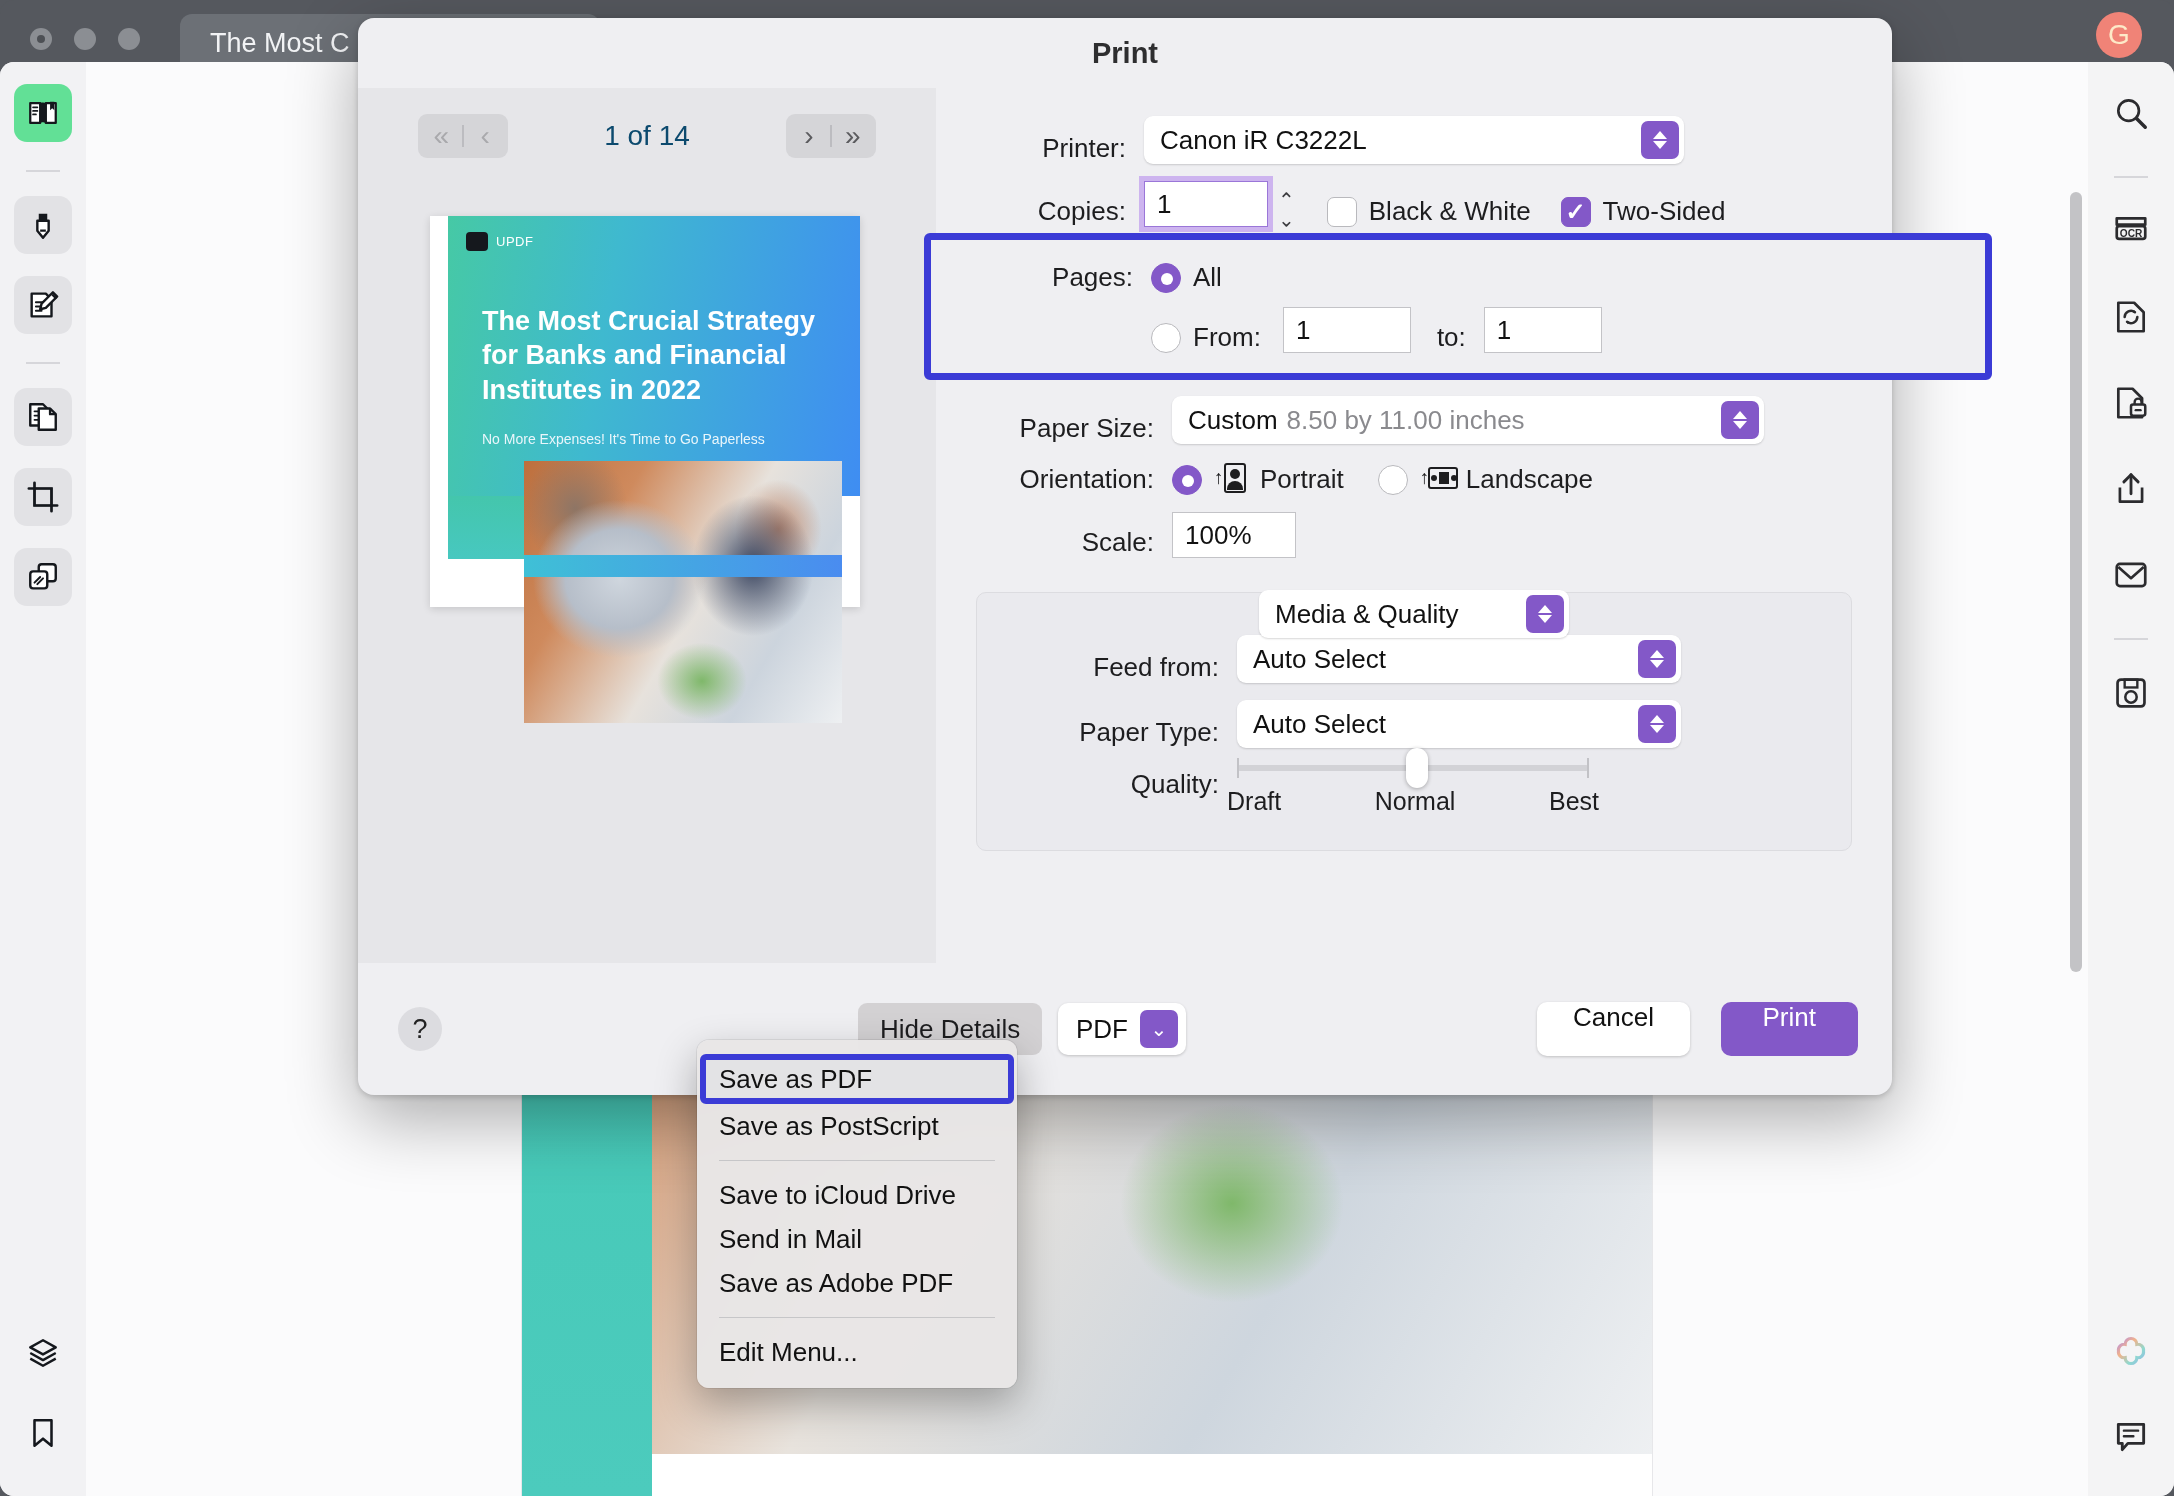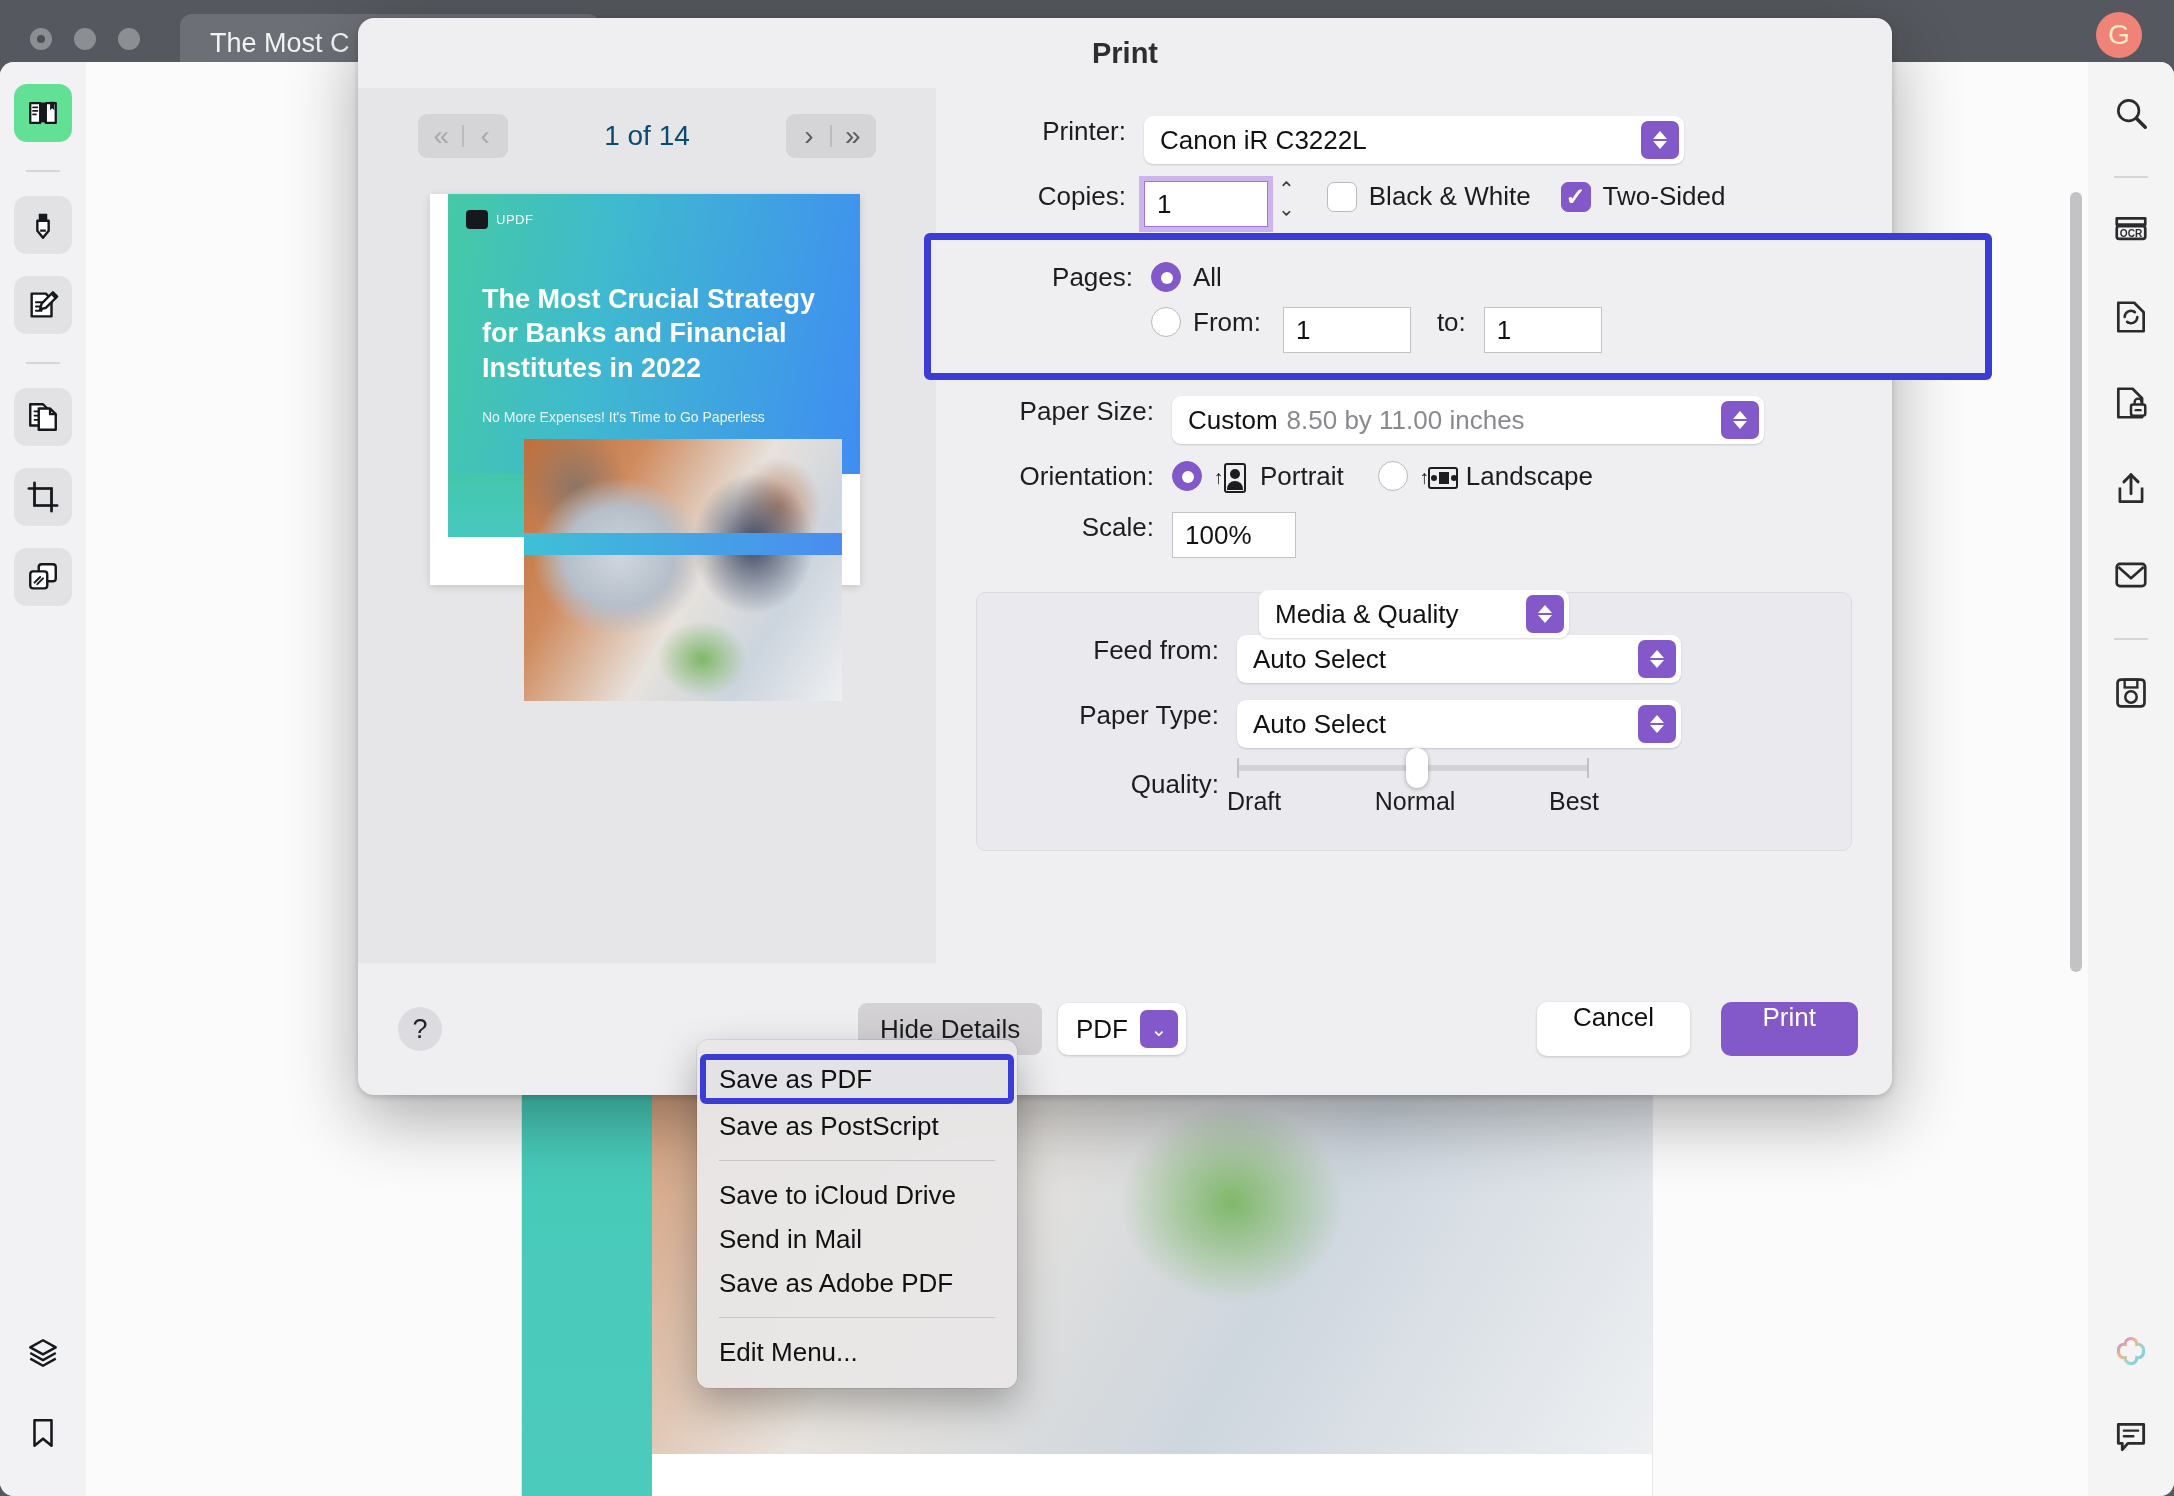--- a/index.html
+++ b/index.html
@@ -143,21 +143,21 @@
   .pg-btn {
     width: 34px; height: 40px;
     display: flex; align-items: center; justify-content: center;
     font-size: 28px; color: #5b5b5e;
   }
   .pg-btn.disabled { color: #a9a9ac; }
   .pg-div { width: 2px; height: 22px; background: #bcbcc0; }
   .pager-label { font-size: 28px; color: #0c4a6e; }
 
   .thumb {
-    position: absolute; left: 72px; top: 106px;
+    position: absolute; left: 72px; top: 128px;
     width: 430px; height: 391px;
     background: #fff;
     box-shadow: 0 2px 8px rgba(0,0,0,.14);
   }
   .thumb-inner { position: absolute; inset: 0; }
   .thumb-bar {
     position: absolute; left: 18px; top: 0; right: 0; height: 280px;
     background: linear-gradient(100deg,#46c9a5 0%, #3fb9cf 38%, #3f8df2 100%);
   }
   .thumb-teal {
@@ -194,21 +194,21 @@
     position: absolute; left: 94px; right: 18px; bottom: 30px; height: 22px;
     background: linear-gradient(90deg,#3fc0d6,#4a8cf0);
   }
 
   
   .pd-settings {
     position: absolute; top: 70px; left: 578px; right: 0; bottom: 132px;
     padding: 28px 40px 0 40px;
   }
   .row {
-    display: flex; align-items: flex-start;
+    display: flex; align-items: flex-end;
     margin-bottom: 17px;
   }
   .row-label {
     width: 168px; text-align: right; padding-right: 18px;
     font-size: 26px; color: #1d1d1f; white-space: nowrap;
   }
   .popup {
     position: relative;
     height: 48px; background: #fff;
     border-radius: 9px;

